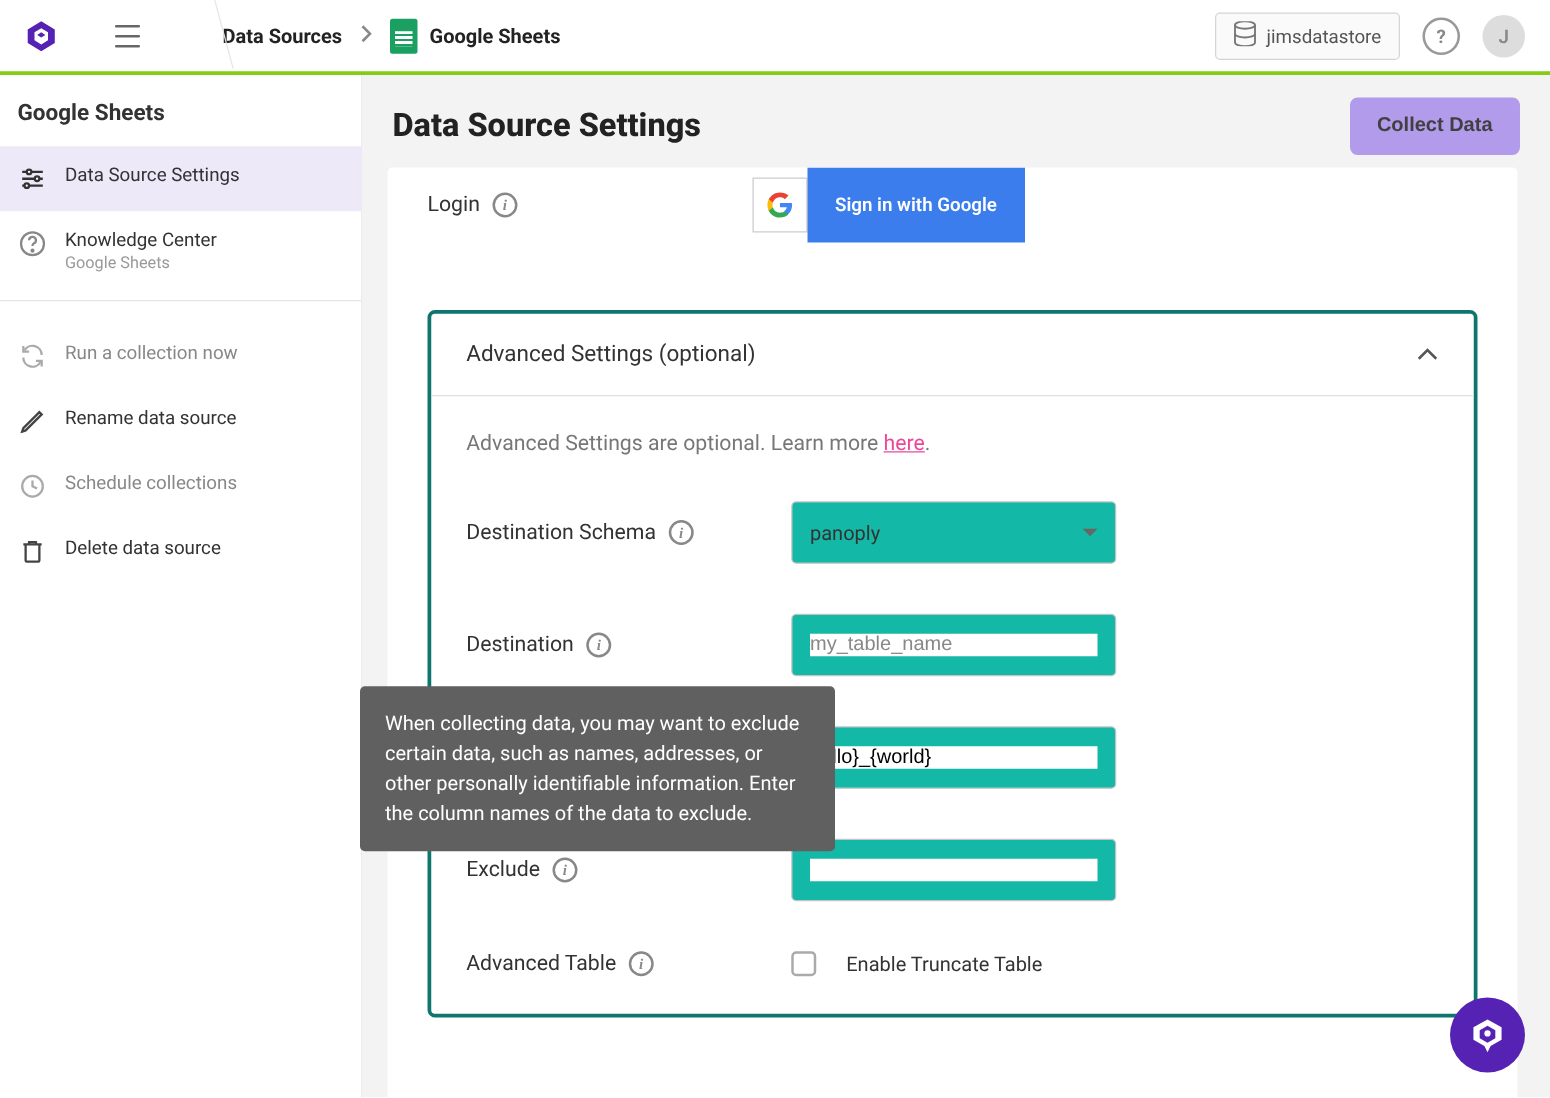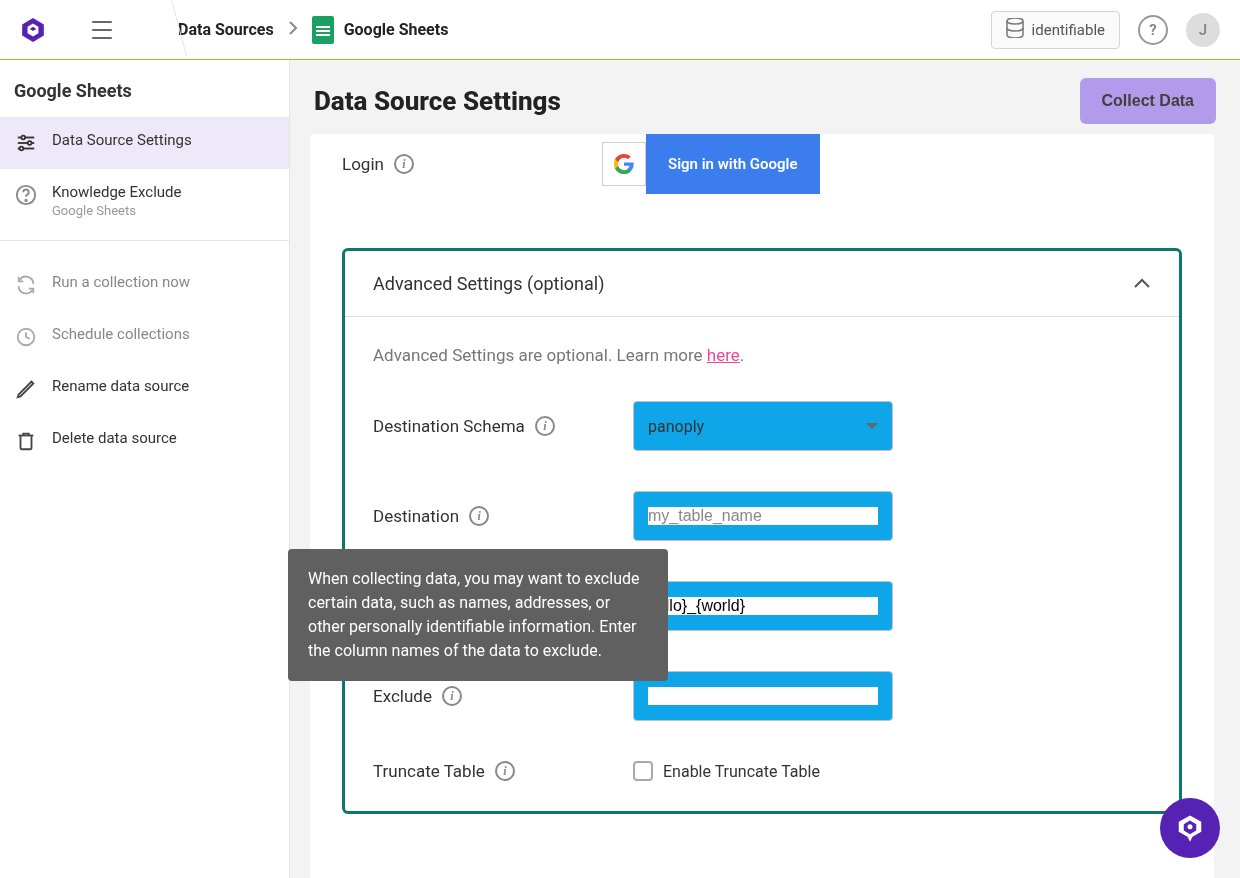--- a/index.html
+++ b/index.html
@@ -1,19 +1,19 @@
 <!DOCTYPE html>
 <html><head>
 <meta charset="utf-8">
 <style>
 * { box-sizing: border-box; margin: 0; padding: 0; }
 body { font-family: -apple-system, BlinkMacSystemFont, "Segoe UI", Roboto, sans-serif; background: #fff; color: #333; width: 1240px; height: 878px; overflow: hidden; position: relative; }
 
 
-.header { display: flex; align-items: center; height: 60px; border-bottom: 1px solid #84cc16; padding: 0 20px; gap: 36px; }
+.header { display: flex; align-items: center; height: 60px; border-bottom: 3px solid #84cc16; padding: 0 20px; gap: 36px; }
 .logo { width: 26px; height: 26px; margin-right: 10px; }
 .hamburger { width: 20px; height: 18px; display: flex; flex-direction: column; justify-content: space-between; margin-right: 20px; cursor: pointer; }
 .hamburger span { height: 2px; background: #666; border-radius: 1px; }
 .breadcrumb-wrap { display: flex; align-items: center; position: relative; margin-left: 10px; }
 .breadcrumb-wrap::before { content: ""; position: absolute; left: -40px; top: -20px; width: 40px; height: 60px; border-right: 1px solid #e5e5e5; transform: skewX(15deg); }
 .breadcrumb-item { font-weight: 700; color: #222; font-size: 16px; }
 .chevron { margin: 0 14px; color: #888; font-size: 16px; }
 .sheets-icon { width: 22px; height: 28px; background: #1aa162; border-radius: 2px; margin-right: 10px; position: relative; }
 .sheets-icon::before { content: ""; position: absolute; top: 10px; left: 4px; right: 4px; height: 12px; background: repeating-linear-gradient(to bottom, #fff 0, #fff 2px, #1aa162 2px, #1aa162 4px); }
 .header-right { margin-left: auto; display: flex; align-items: center; gap: 18px; }
@@ -55,26 +55,26 @@
 
 .adv-section { margin: 44px 32px 0; border: 3px solid #0f766e; border-radius: 6px; }
 .adv-header { display: flex; align-items: center; justify-content: space-between; padding: 22px 28px; border-bottom: 1px solid #e0e0e0; cursor: pointer; }
 .adv-header-title { font-size: 18px; color: #333; }
 .adv-body { padding: 28px 28px 20px; }
 .adv-hint { color: #777; font-size: 17px; margin-bottom: 36px; }
 .adv-hint a { color: #ec4899; text-decoration: underline; }
 .field-row { display: flex; align-items: center; margin-bottom: 40px; }
 .field-label { width: 260px; font-size: 17px; color: #333; display: flex; align-items: center; gap: 10px; }
 .field-control { flex: 0 0 260px; }
-.select-box, .input-box { width: 260px; height: 50px; border: 1px solid #c3c3c3; border-radius: 4px; padding: 0 14px; font-size: 16px; color: #333; display: flex; align-items: center; justify-content: space-between; background: #0ea5e9; }
+.select-box, .input-box { width: 260px; height: 50px; border: 1px solid #c3c3c3; border-radius: 4px; padding: 0 14px; font-size: 16px; color: #333; display: flex; align-items: center; justify-content: space-between; background: #14b8a6; }
 .input-box { color: #333; }
 .input-box input { border: none; width: 100%; font-size: 16px; outline: none; }
 .input-box input::placeholder { color: #888; }
 .caret-down { width: 0; height: 0; border-left: 6px solid transparent; border-right: 6px solid transparent; border-top: 6px solid #666; }
-.checkbox-row { display: flex; align-items: center; gap: 10px; }
+.checkbox-row { display: flex; align-items: center; gap: 24px; }
 .checkbox { width: 20px; height: 20px; border: 2px solid #aaa; border-radius: 4px; }
 
 
 .tooltip { position: absolute; background: #606060; color: #fff; padding: 18px 20px; border-radius: 4px; width: 380px; font-size: 16px; line-height: 1.5; z-index: 100; left: 288px; top: 549px; }
 
 
 .chat-fab { position: absolute; right: 20px; bottom: 20px; width: 60px; height: 60px; border-radius: 50%; background: #5522b3; display: flex; align-items: center; justify-content: center; cursor: pointer; }
 .chat-fab svg { width: 30px; height: 30px; }
 </style>
 </head>
@@ -105,21 +105,21 @@
   </div>
   <div class="header-right">
     <div class="datastore">
       <span class="db-icon">
         <svg width="18" height="20" viewBox="0 0 18 20">
             <ellipse cx="9" cy="3" rx="8" ry="3" fill="none" stroke="#777" stroke-width="1.5"></ellipse>
             <path d="M1 3 V17 C1 18.7 4.6 20 9 20 C13.4 20 17 18.7 17 17 V3" fill="none" stroke="#777" stroke-width="1.5"></path>
             <path d="M1 10 C1 11.7 4.6 13 9 13 C13.4 13 17 11.7 17 10" fill="none" stroke="#777" stroke-width="1.5"></path>
           </svg>
       </span>
-      <span>identifiable</span>
+      <span>jimsdatastore</span>
     </div>
     <span class="help-circle">?</span>
     <span class="avatar">J</span>
   </div>
 </div>
 
 <div class="main-wrap">
   <div class="sidebar">
     <div class="sidebar-title">Google Sheets</div>
 
@@ -142,60 +142,60 @@
 
     <div class="side-item">
       <span class="icon-slot">
         <svg width="22" height="22" viewBox="0 0 24 24" fill="none" stroke="#888" stroke-width="2">
             <circle cx="12" cy="12" r="10"></circle>
             <path d="M9 9 a3 3 0 1 1 4 2.8 c-1 .5 -1 1.2 -1 2.2"></path>
             <circle cx="12" cy="18" r="0.8" fill="#888"></circle>
           </svg>
       </span>
       <div class="label-group">
-        <span class="main-label">Knowledge Exclude</span>
+        <span class="main-label">Knowledge Center</span>
         <span class="sub-label">Google Sheets</span>
       </div>
     </div>
 
     <div class="sidebar-divider"></div>
 
     <div class="sidebar-actions">
       <div class="side-item disabled">
         <span class="icon-slot">
           <svg width="22" height="22" viewBox="0 0 24 24" fill="none" stroke="#aaa" stroke-width="2">
               <path d="M20 11 A8 8 0 0 0 5 7"></path>
               <polyline points="4 3 4 8 9 8"></polyline>
               <path d="M4 13 A8 8 0 0 0 19 17"></path>
               <polyline points="20 21 20 16 15 16"></polyline>
             </svg>
         </span>
         <div class="label-group">
             <span class="main-label">Run a collection now</span>
           </div>
       </div>
+      <div class="side-item">
+        <span class="icon-slot">
+          <svg width="22" height="22" viewBox="0 0 24 24" fill="none" stroke="#444" stroke-width="2">
+              <path d="M3 21 L6 20 L20 6 L18 4 L4 18 Z"></path>
+            </svg>
+        </span>
+        <div class="label-group">
+            <span class="main-label">Rename data source</span>
+          </div>
+      </div>
       <div class="side-item disabled">
         <span class="icon-slot">
           <svg width="22" height="22" viewBox="0 0 24 24" fill="none" stroke="#aaa" stroke-width="2">
               <circle cx="12" cy="12" r="9"></circle>
               <polyline points="12 7 12 12 16 14"></polyline>
             </svg>
         </span>
         <div class="label-group">
             <span class="main-label">Schedule collections</span>
-          </div>
-      </div>
-      <div class="side-item">
-        <span class="icon-slot">
-          <svg width="22" height="22" viewBox="0 0 24 24" fill="none" stroke="#444" stroke-width="2">
-              <path d="M3 21 L6 20 L20 6 L18 4 L4 18 Z"></path>
-            </svg>
-        </span>
-        <div class="label-group">
-            <span class="main-label">Rename data source</span>
           </div>
       </div>
       <div class="side-item">
         <span class="icon-slot">
           <svg width="22" height="22" viewBox="0 0 24 24" fill="none" stroke="#444" stroke-width="2">
               <polyline points="4 6 20 6"></polyline>
               <path d="M6 6 V20 a1 1 0 0 0 1 1 H17 a1 1 0 0 0 1 -1 V6"></path>
               <path d="M9 6 V4 H15 V6"></path>
             </svg>
         </span>
@@ -289,21 +289,21 @@
             </div>
             <div class="field-control">
               <div class="input-box">
                   <input type="text" style="">
                 </div>
             </div>
           </div>
 
           <div class="field-row" style="margin-bottom:10px;">
             <div class="field-label">
-              <span>Truncate Table</span>
+              <span>Advanced Table</span>
               <span class="info-icon">i</span>
             </div>
             <div class="field-control checkbox-row">
               <span class="checkbox"></span>
               <span>Enable Truncate Table</span>
             </div>
           </div>
 
         </div>
       </div>

